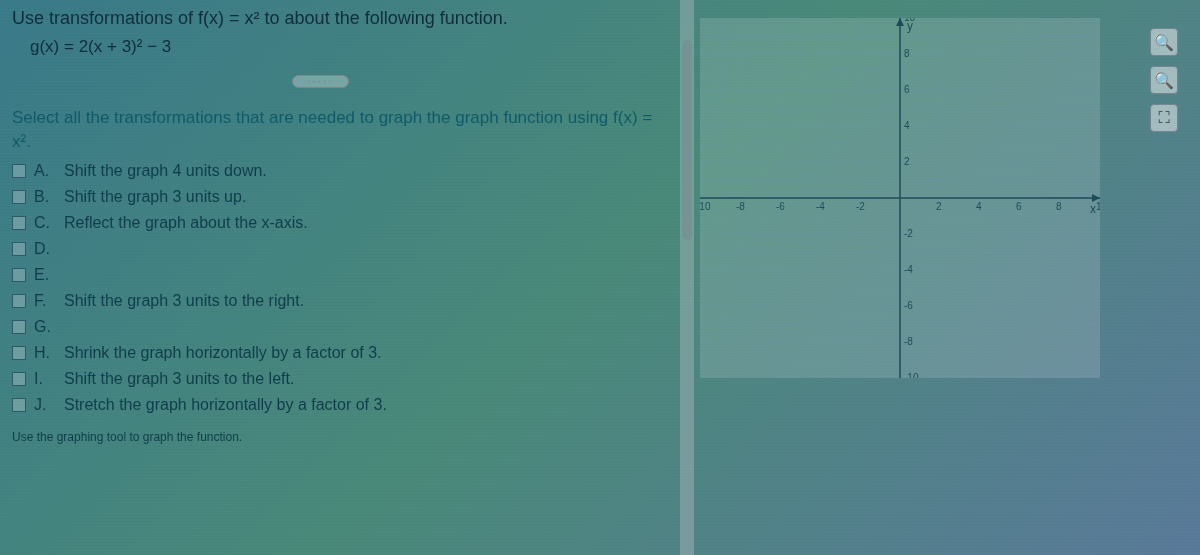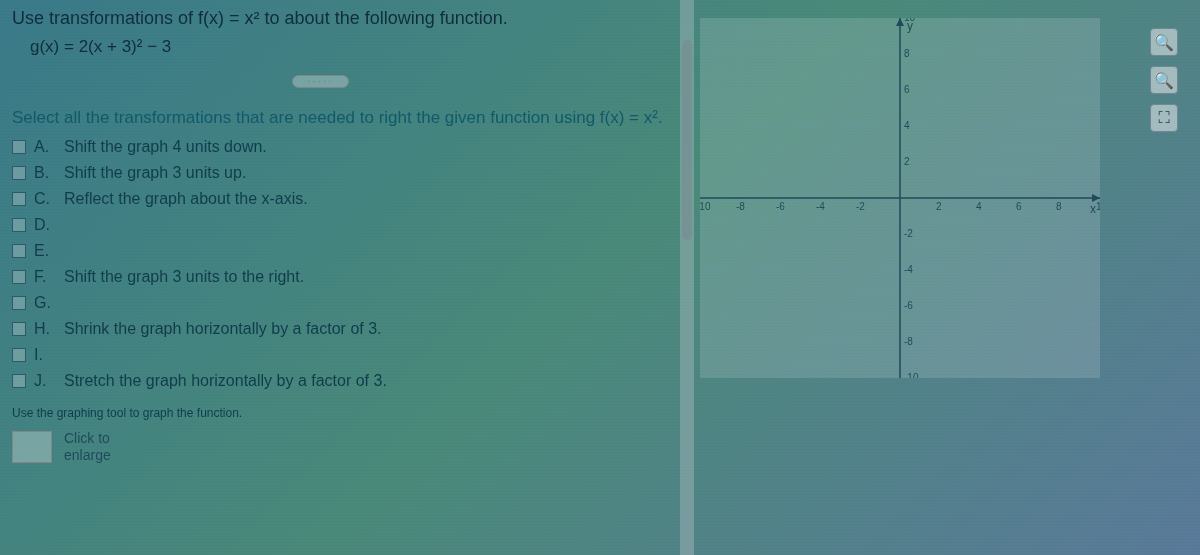--- a/index.html
+++ b/index.html
@@ -139,21 +139,21 @@
     border-radius:5px;
   }
 </style>
 </head>
 <body>
 
 <div class="left">
   <div class="prompt">Use transformations of f(x) = x² to about the following function.</div>
   <div class="eq">g(x) = 2(x + 3)² − 3</div>
   <div class="dots">·····</div>
-  <div class="instr">Select all the transformations that are needed to right the given function using f(x) = x².</div>
+  <div class="instr">Select all the transformations that are needed to graph the graph function using f(x) = x².</div>
   <div class="options">
     <div class="opt">
         <div class="cb"></div>
         <span class="optlabel">A.</span>
         <span>Shift the graph 4 units down.</span>
       </div>
     <div class="opt">
         <div class="cb"></div>
         <span class="optlabel">B.</span>
         <span>Shift the graph 3 units up.</span>
@@ -181,35 +181,29 @@
         <span class="optlabel">G.</span>
       </div>
     <div class="opt">
         <div class="cb"></div>
         <span class="optlabel">H.</span>
         <span>Shrink the graph horizontally by a factor of 3.</span>
       </div>
     <div class="opt">
         <div class="cb"></div>
         <span class="optlabel">I.</span>
+        <span>Shift the graph 3 units to the left.</span>
       </div>
     <div class="opt">
         <div class="cb"></div>
         <span class="optlabel">J.</span>
         <span>Stretch the graph horizontally by a factor of 3.</span>
       </div>
   </div>
   <div class="footer-instr">Use the graphing tool to graph the function.</div>
-  <div class="enlarge">
-    <div class="thumb"></div>
-    <div class="txt">
-      <div>Click to</div>
-      <div>enlarge</div>
-    </div>
-  </div>
 </div>
 
 <div class="scroll-v">
   <div class="thumb"></div>
 </div>
 
 <div class="right">
   <div class="graph">
     <svg viewBox="0 0 400 360">
       <g>

